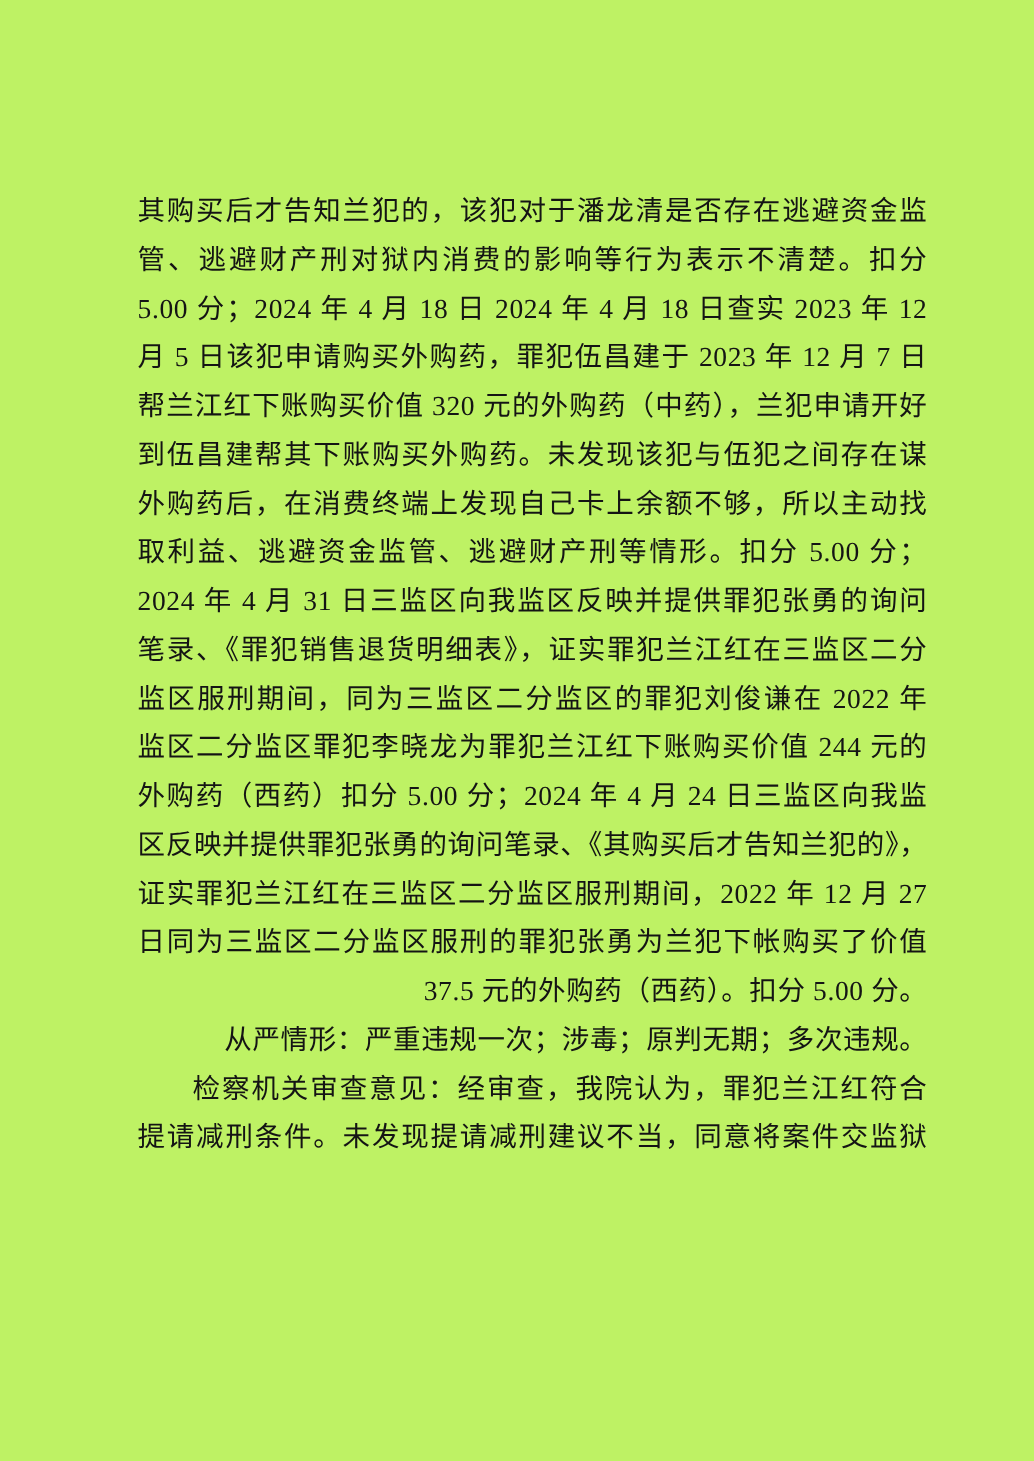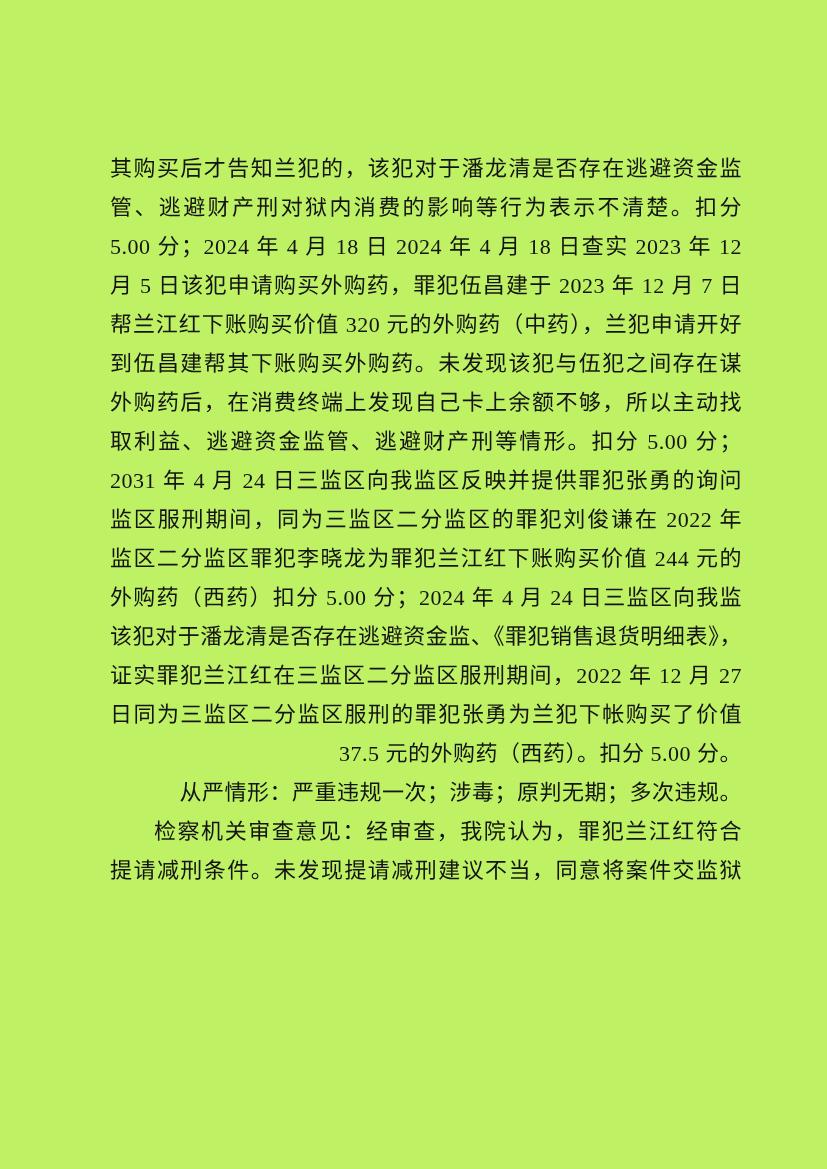--- a/index.html
+++ b/index.html
@@ -45,25 +45,26 @@
 <div class="page">
   <div class="text-block">
     <div class="line just">其购买后才告知兰犯的，该犯对于潘龙清是否存在逃避资金监</div>
     <div class="line just">管、逃避财产刑对狱内消费的影响等行为表示不清楚。扣分</div>
     <div class="line just">5.00 分；2024 年 4 月 18 日 2024 年 4 月 18 日查实 2023 年 12</div>
     <div class="line just">月 5 日该犯申请购买外购药，罪犯伍昌建于 2023 年 12 月 7 日</div>
     <div class="line just">帮兰江红下账购买价值 320 元的外购药（中药），兰犯申请开好</div>
     <div class="line just">到伍昌建帮其下账购买外购药。未发现该犯与伍犯之间存在谋</div>
     <div class="line just">外购药后，在消费终端上发现自己卡上余额不够，所以主动找</div>
     <div class="line just">取利益、逃避资金监管、逃避财产刑等情形。扣分 5.00 分；</div>
-    <div class="line just">2031 年 4 月 24 日三监区向我监区反映并提供罪犯张勇的询问</div>
+    <div class="line just">2024 年 4 月 31 日三监区向我监区反映并提供罪犯张勇的询问</div>
+    <div class="line just">笔录、《罪犯销售退货明细表》，证实罪犯兰江红在三监区二分</div>
     <div class="line just">监区服刑期间，同为三监区二分监区的罪犯刘俊谦在 2022 年</div>
     <div class="line just">监区二分监区罪犯李晓龙为罪犯兰江红下账购买价值 244 元的</div>
     <div class="line just">外购药（西药）扣分 5.00 分；2024 年 4 月 24 日三监区向我监</div>
-    <div class="line just">该犯对于潘龙清是否存在逃避资金监、《罪犯销售退货明细表》，</div>
+    <div class="line just">区反映并提供罪犯张勇的询问笔录、《其购买后才告知兰犯的》，</div>
     <div class="line just">证实罪犯兰江红在三监区二分监区服刑期间，2022 年 12 月 27</div>
     <div class="line just">日同为三监区二分监区服刑的罪犯张勇为兰犯下帐购买了价值</div>
     <div class="line">37.5 元的外购药（西药）。扣分 5.00 分。</div>
     <div class="line indent">从严情形：严重违规一次；涉毒；原判无期；多次违规。</div>
     <div class="line just indent">检察机关审查意见：经审查，我院认为，罪犯兰江红符合</div>
     <div class="line just">提请减刑条件。未发现提请减刑建议不当，同意将案件交监狱</div>
   </div>
 </div>
 
 </body></html>

